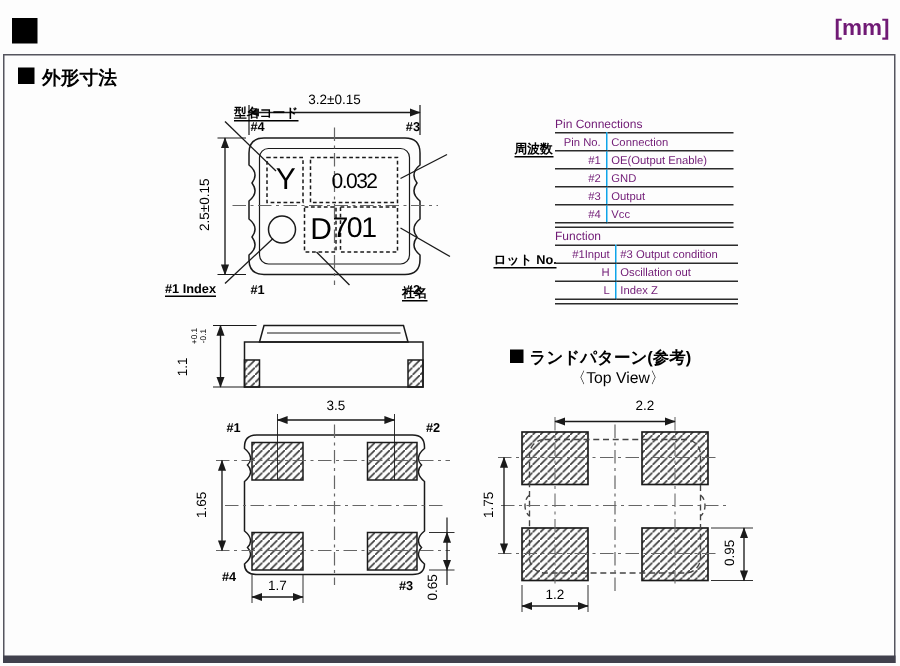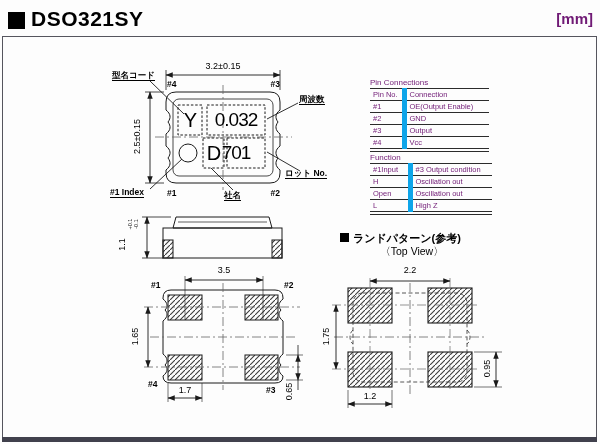--- a/index.html
+++ b/index.html
@@ -16,50 +16,52 @@
   .sec-hdr { position:absolute; left:12px; top:44px; font-size:12.5px; font-weight:700; color:#000; }
   .sec-hdr .sq { display:inline-block; width:11px; height:11px; background:#000; margin-right:5px; }
 
   .lp-hdr { position:absolute; left:340px; top:231px; font-size:11px; font-weight:700; color:#000; }
   .lp-hdr .sq { display:inline-block; width:9px; height:9px; background:#000; margin-right:4px; }
   .lp-sub { position:absolute; left:352px; top:245px; width:120px; text-align:center; font-size:10.5px; color:#000; }
 
   svg.art { position:absolute; left:0; top:0; }
 
   .lbl { position:absolute; font-size:8.5px; color:#000; white-space:nowrap; line-height:11px; }
-  .jp { font-weight:700; }
+  .jp { font-weight:700;margin-left:44px; }
   .u { border-bottom:1px solid #000; padding-bottom:0px; }
   .pin { font-weight:600; }
   .dim { font-size:9px; text-align:center; font-weight:500; }
   .rot { transform:rotate(-90deg); transform-origin:center center; text-align:center; }
   .tol { font-size:5.5px; line-height:6px; font-weight:500; }
   .mark { position:absolute; display:flex; align-items:center; justify-content:center; color:#000; font-weight:500; letter-spacing:-1px; }
 
   
   .dtable { position:absolute; color:#701a75; }
   .dtable .ttl { font-size:8px; margin-bottom:1px; }
   .dtable .wrap { border-bottom:1px solid #2b2b2b; padding-bottom:1.5px; }
   .dtable table { border-collapse:collapse; border-top:1.5px solid #2b2b2b; border-bottom:1px solid #2b2b2b; }
   .dtable td { font-size:7.5px; border-bottom:1px solid #2b2b2b; padding:1px 3px; height:9px; vertical-align:middle; }
-  .dtable td.c1 { text-align:left; border-right:5px solid #0ea5e9;margin-left:15px; }
+  .dtable td.c1 { text-align:right; border-right:1px solid #0ea5e9;margin-left:15px; }
   .dtable tr.hd td { font-weight:400; }
   .pc td.c1 { width:34px; } .pc td.c2 { width:85px; }
   .fn td.c1 { width:40px; } .fn td.c2 { width:82px; }
 </style>
 </head>
 <body>
 
 <div class="page">
 
   <span class="tsq"></span>
-  <div class="ptitle">DSO321SY</div>
   <div class="unit">[mm]</div>
 
   <div class="main-box"></div>
 
+  <div class="sec-hdr">
+    <span class="sq"></span><span>外形寸法</span>
+  </div>
 
   <svg class="art" width="600" height="444" viewBox="0 0 600 444">
     <defs>
       <pattern id="hatch" patternUnits="userSpaceOnUse" width="5" height="5">
         <path d="M0,5 L5,0" stroke="#3a3a3a" stroke-width="1.1"></path>
       </pattern>
       <marker id="arr" markerWidth="9" markerHeight="8" refX="7.5" refY="4" orient="auto-start-reverse">
         <path d="M0,1 L8,4 L0,7 Z" fill="#1a1a1a"></path>
       </marker>
     </defs>
@@ -142,21 +144,21 @@
   <div class="lbl pin" style="left:167px; top:79px;">#4</div>
   <div class="lbl pin" style="left:258px; top:79px; width:22px; text-align:right;">#3</div>
   <div class="lbl pin" style="left:167px; top:188px;">#1</div>
   <div class="lbl pin" style="left:258px; top:188px; width:22px; text-align:right;">#2</div>
   <div class="lbl jp" style="left:112px; top:70px;"><span class="u">型名コード</span></div>
   <div class="lbl jp" style="left:299px; top:94px;"><span class="u">周波数</span></div>
   <div class="lbl jp" style="left:285px; top:168px;"><span class="u">ロット No.</span></div>
   <div class="lbl jp" style="left:224px; top:190px;"><span class="u">社名</span></div>
   <div class="lbl pin" style="left:110px; top:187px;"><span class="u">#1 Index</span></div>
   <div class="mark" style="left:178px; top:105px; width:24px; height:30px; font-size:20px;">Y</div>
-  <div class="mark" style="left:207px; top:105px; width:58px; height:30px; font-size:19px;">0.032</div>
+  <div class="mark" style="left:207px; top:105px; width:58px; height:30px; font-size:14px;">0.032</div>
   <div class="mark" style="left:203px; top:138px; width:21px; height:30px; font-size:20px;">D</div>
   <div class="mark" style="left:217px; top:138px; width:38px; height:30px; font-size:19px;">701</div>
 
   <div class="lbl dim rot" style="left:107px; top:239px; width:30px;">1.1</div>
   <div class="lbl rot" style="left:120px; top:218px; width:26px;">
     <div class="tol">+0.1</div>
     <div class="tol">-0.1</div>
   </div>
 
   <div class="lbl dim" style="left:204px; top:265px; width:40px;">3.5</div>
@@ -165,21 +167,21 @@
   <div class="lbl dim rot" style="left:269px; top:386px; width:40px;">0.65</div>
   <div class="lbl pin" style="left:151px; top:280px;">#1</div>
   <div class="lbl pin" style="left:284px; top:280px;">#2</div>
   <div class="lbl pin" style="left:148px; top:379px;">#4</div>
   <div class="lbl pin" style="left:266px; top:385px;">#3</div>
 
   <div class="lp-hdr">
     <span class="sq"></span><span>ランドパターン(参考)</span>
   </div>
   <div class="lp-sub">〈Top View〉</div>
-  <div class="lbl dim" style="left:390px; top:265px; width:40px;">2.2</div>
+  <div class="lbl dim" style="left:410px; top:265px; width:40px;">2.2</div>
   <div class="lbl dim rot" style="left:306px; top:331px; width:40px;">1.75</div>
   <div class="lbl dim" style="left:350px; top:391px; width:40px;">1.2</div>
   <div class="lbl dim rot" style="left:467px; top:363px; width:40px;">0.95</div>
 
   <div class="dtable pc" style="left:370px; top:78px;">
     <div class="ttl">Pin Connections</div>
     <div class="wrap">
       <table>
         <tbody>
             <tr class="hd">
@@ -214,26 +216,22 @@
         <tbody>
             <tr class="hd">
           <td class="c1">#1Input</td>
           <td class="c2">#3 Output condition</td>
         </tr>
         <tr>
           <td class="c1">H</td>
           <td class="c2">Oscillation out</td>
         </tr>
         <tr>
-          <td class="c1">Open</td>
-          <td class="c2">Oscillation out</td>
-        </tr>
-        <tr>
           <td class="c1">L</td>
-          <td class="c2">High Z</td>
+          <td class="c2">Index Z</td>
         </tr>
       </tbody>
         </table>
     </div>
   </div>
 
   <div class="footer-bar"></div>
 </div>
 
 </body></html>

